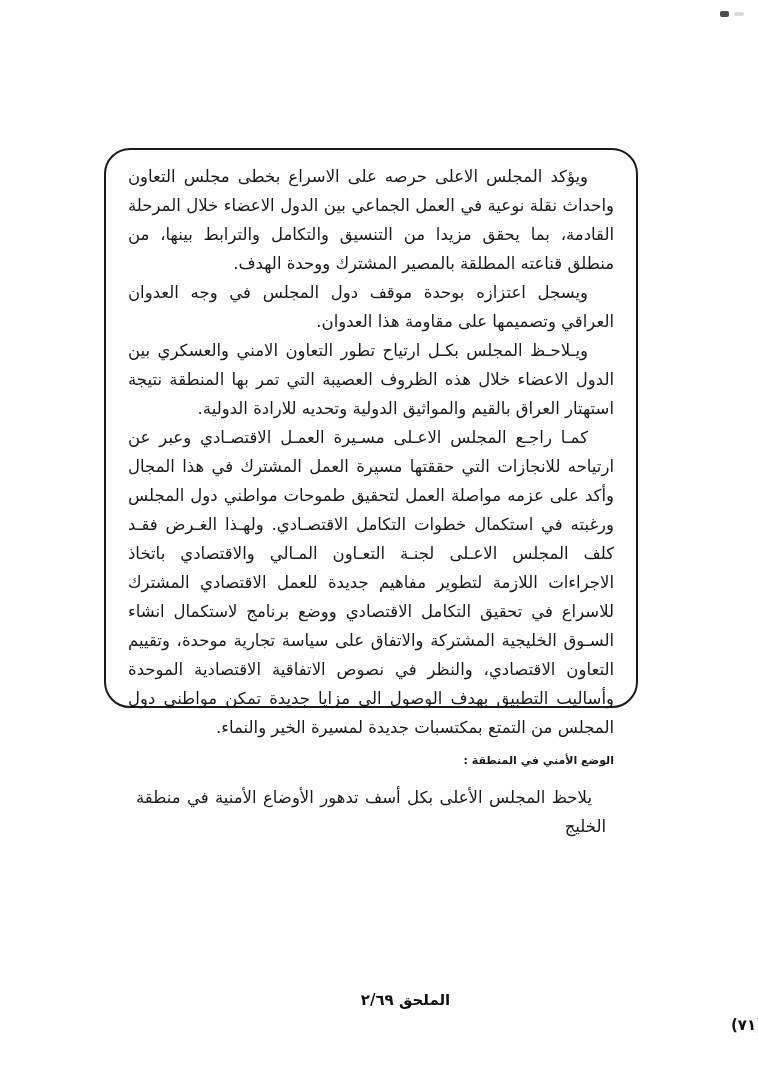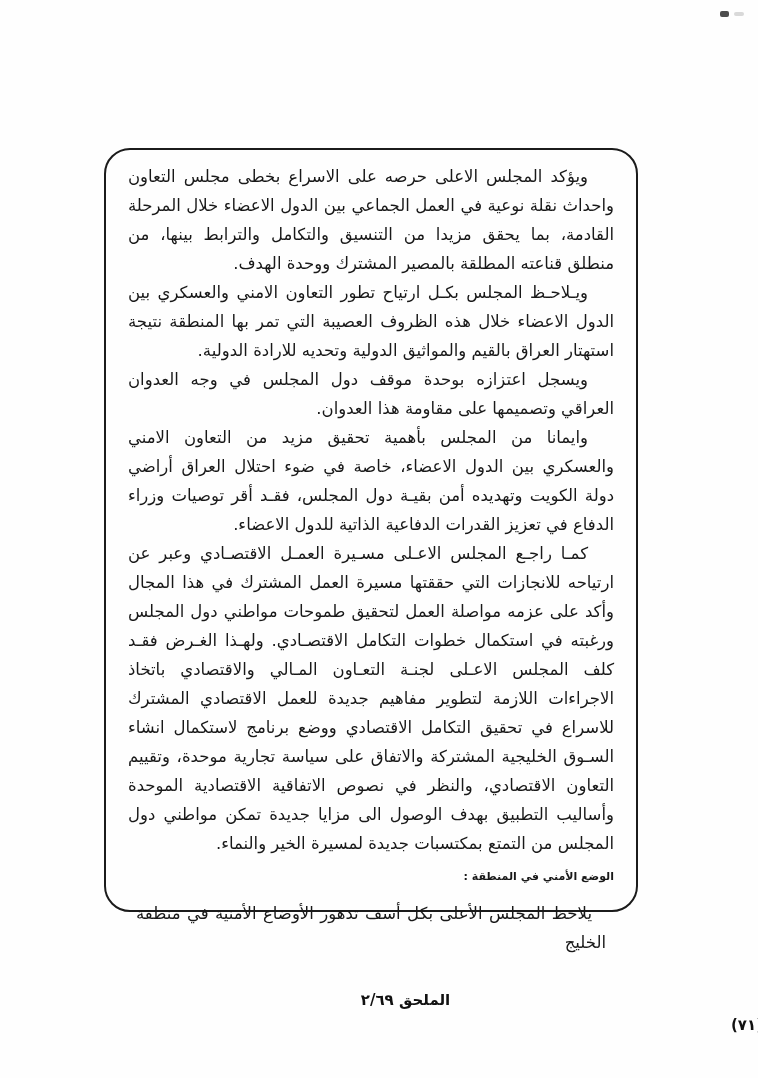--- a/index.html
+++ b/index.html
@@ -38,21 +38,21 @@
     width: 10px;
     height: 4px;
     background: #d9d9d9;
     border-radius: 2px;
   }
   .text-box {
     position: absolute;
     left: 104px;
     top: 148px;
     width: 534px;
-    height: 764px;
+    height: 560px;
     box-sizing: border-box;
     border: 2px solid #1b1b1b;
     border-radius: 26px;
     padding: 12px 22px 10px 22px;
     direction: rtl;
     unicode-bidi: embed;
     text-align: justify;
     font-size: 16.5px;
     line-height: 29px;
     letter-spacing: 0px;
@@ -97,23 +97,22 @@
 </style>
 </head>
 <body>
 
 <div class="page">
 
   <div class="smudge"></div>
 
   <div class="text-box">
     <p class="para">ويؤكد المجلس الاعلى حرصه على الاسراع بخطى مجلس التعاون واحداث نقلة نوعية في العمل الجماعي بين الدول الاعضاء خلال المرحلة القادمة، بما يحقق مزيدا من التنسيق والتكامل والترابط بينها، من منطلق قناعته المطلقة بالمصير المشترك ووحدة الهدف.</p>
+    <p class="para">ويسجل اعتزازه بوحدة موقف دول المجلس في وجه العدوان العراقي وتصميمها على مقاومة هذا العدوان.</p>
     <p class="para">ويـلاحـظ المجلس بكـل ارتياح تطور التعاون الامني والعسكري بين الدول الاعضاء خلال هذه الظروف العصيبة التي تمر بها المنطقة نتيجة استهتار العراق بالقيم والمواثيق الدولية وتحديه للارادة الدولية.</p>
-    <p class="para">ويسجل اعتزازه بوحدة موقف دول المجلس في وجه العدوان العراقي وتصميمها على مقاومة هذا العدوان.</p>
-    <p class="para">وايمانا من المجلس بأهمية تحقيق مزيد من التعاون الامني والعسكري بين الدول الاعضاء، خاصة في ضوء احتلال العراق أراضي دولة الكويت وتهديده أمن بقيـة دول المجلس، فقـد أقر توصيات وزراء الدفاع في تعزيز القدرات الدفاعية الذاتية للدول الاعضاء.</p>
     <p class="para">كمـا راجـع المجلس الاعـلى مسـيرة العمـل الاقتصـادي وعبر عن ارتياحه للانجازات التي حققتها مسيرة العمل المشترك في هذا المجال وأكد على عزمه مواصلة العمل لتحقيق طموحات مواطني دول المجلس ورغبته في استكمال خطوات التكامل الاقتصـادي. ولهـذا الغـرض فقـد كلف المجلس الاعـلى لجنـة التعـاون المـالي والاقتصادي باتخاذ الاجراءات اللازمة لتطوير مفاهيم جديدة للعمل الاقتصادي المشترك للاسراع في تحقيق التكامل الاقتصادي ووضع برنامج لاستكمال انشاء السـوق الخليجية المشتركة والاتفاق على سياسة تجارية موحدة، وتقييم التعاون الاقتصادي، والنظر في نصوص الاتفاقية الاقتصادية الموحدة وأساليب التطبيق بهدف الوصول الى مزايا جديدة تمكن مواطني دول المجلس من التمتع بمكتسبات جديدة لمسيرة الخير والنماء.</p>
     <h3 class="section-heading">الوضع الأمني في المنطقة :</h3>
     <p class="para section-para">يلاحظ المجلس الأعلى بكل أسف تدهور الأوضاع الأمنية في منطقة الخليج</p>
   </div>
 
   <div class="footer">
     <div class="annex">الملحق ٢/٦٩</div>
     <div class="pagenum">(٧١)</div>
   </div>
 

